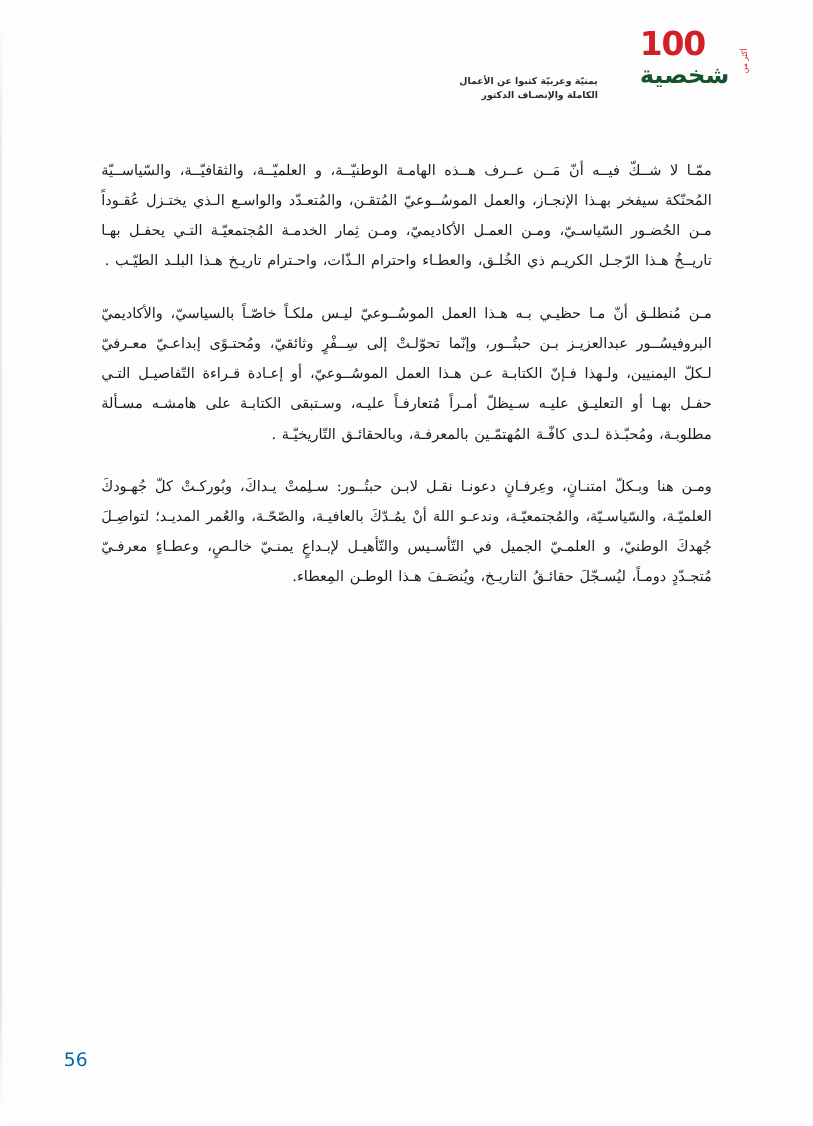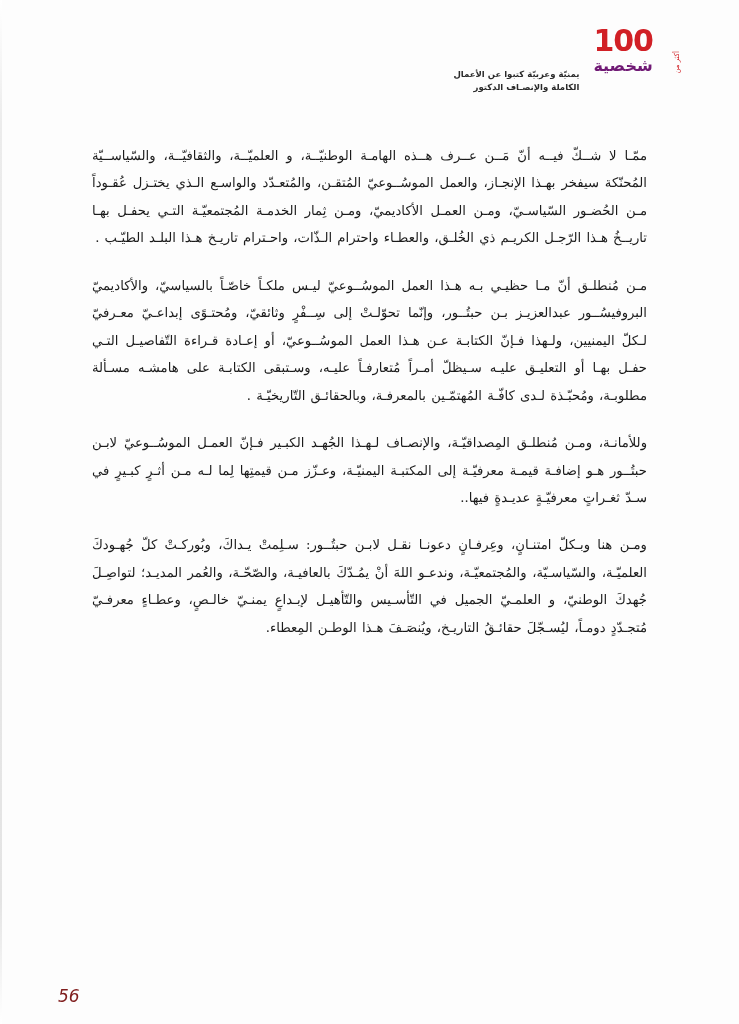--- a/index.html
+++ b/index.html
@@ -31,44 +31,45 @@
     height: 72px;
     display: flex;
     flex-direction: row;
     justify-content: flex-start;
     align-items: flex-start;
   }
 
   .logo-wrap {
     display: flex;
     flex-direction: row-reverse;
-    align-items: flex-end;
-    gap: 20px;
+    align-items: center;
+    gap: 10px;
+    margin-left: 24px;
   }
 
   .logo-stack {
     display: flex;
     flex-direction: column;
     align-items: flex-end;
     line-height: 1;
   }
 
   .logo-num {
     font-family: "DejaVu Sans", "Liberation Sans", sans-serif;
     font-weight: bold;
     font-size: 30px;
     color: #d12026;
     letter-spacing: -1px;
   }
 
   .logo-word {
     font-family: "DejaVu Sans", "Liberation Sans", sans-serif;
     font-weight: bold;
-    font-size: 16px;
-    color: #701a75;
+    font-size: 22px;
+    color: #14532d;
     margin-top: 2px;
   }
 
   .logo-side {
     font-family: "DejaVu Sans", "Liberation Sans", sans-serif;
     font-size: 7px;
     color: #d12026;
     writing-mode: vertical-rl;
     transform: rotate(180deg);
     margin-top: 4px;
@@ -107,26 +108,25 @@
     word-spacing: 1px;
   }
 
   .para:last-child {
     margin-bottom: 0;
   }
 
   
   .page-number {
     position: absolute;
-    bottom: 18px;
+    bottom: 50px;
     left: 58px;
     font-family: "DejaVu Sans", "Liberation Sans", sans-serif;
     font-size: 17px;
-    color: #7f1d1d;
-    font-style: italic;
+    color: #0369a1;
   }
 
   .edge-line {
     position: absolute;
     top: 0;
     bottom: 0;
     left: 0;
     width: 2px;
     background: linear-gradient(to bottom, #ffffff, #ececec 12%, #e4e4e4 88%, #ffffff);
   }
@@ -148,19 +148,18 @@
     </div>
     <div class="header-sub">
       <div>يمنيّة وعربيّة كتبوا عن الأعمال</div>
       <div>الكاملة والإنصـاف الدكتور</div>
     </div>
   </div>
 
   <div class="content">
     <p class="para">ممّـا لا شــكّ فيــه أنّ مَــن عــرف هــذه الهامـة الوطنيّــة، و العلميّــة، والثقافيّــة، والسّياســيّة المُحنّكة سيفخر بهـذا الإنجـاز، والعمل الموسُــوعيّ المُتقـن، والمُتعـدّد والواسـع الـذي يختـزل عُقـوداً مـن الحُضـور السّياسـيّ، ومـن العمـل الأكاديميّ، ومـن ثِمار الخدمـة المُجتمعيّـة التـي يحفـل بهـا تاريــخُ هـذا الرّجـل الكريـم ذي الخُلـق، والعطـاء واحترام الـذّات، واحـترام تاريـخ هـذا البلـد الطيّـب .</p>
     <p class="para">مـن مُنطلـق أنّ مـا حظيـي بـه هـذا العمل الموسُــوعيّ ليـس ملكـاً خاصّـاً بالسياسيّ، والأكاديميّ البروفيسُــور عبدالعزيـز بـن حبتُــور، وإنّما تحوّلـتْ إلى سِــفْرٍ وثائقيّ، ومُحتـوًى إبداعـيّ معـرفيّ لـكلّ اليمنيين، ولـهذا فـإنّ الكتابـة عـن هـذا العمل الموسُــوعيّ، أو إعـادة قـراءة التّفاصيـل التـي حفـل بهـا أو التعليـق عليـه سـيظلّ أمـراً مُتعارفـاً عليـه، وسـتبقى الكتابـة على هامشـه مسـألة مطلوبـة، ومُحبّـذة لـدى كافّـة المُهتمّـين بالمعرفـة، وبالحقائـق التّاريخيّـة .</p>
-    <p class="para">وللأمانـة، ومـن مُنطلـق المِصداقيّـة، والإنصـاف لـهـذا الجُهـد الكبـير فـإنّ العمـل الموسُــوعيّ لابـن حبتُــور هـو إضافـة قيمـة معرفيّـة إلى المكتبـة اليمنيّـة، وعـزّز مـن قيمتِها لِما لـه مـن أثـرٍ كبـيرٍ في سـدّ ثغـراتٍ معرفيّـةٍ عديـدةٍ فيها..</p>
     <p class="para">ومـن هنا وبـكلّ امتنـانٍ، وعِرفـانٍ دعونـا نقـل لابـن حبتُــور: سـلِمتْ يـداكَ، وبُوركـتْ كلّ جُهـودكَ العلميّـة، والسّياسـيّة، والمُجتمعيّـة، وندعـو اللهَ أنْ يمُـدّكَ بالعافيـة، والصّحّـة، والعُمر المديـد؛ لتواصِـلَ جُهدكَ الوطنيّ، و العلمـيّ الجميل في التّأسـيس والتّأهيـل لإبـداعٍ يمنـيّ خالـصٍ، وعطـاءٍ معرفـيّ مُتجـدّدٍ دومـاً، ليُسـجّلَ حقائـقُ التاريـخ، ويُنصَـفَ هـذا الوطـن المِعطاء.</p>
   </div>
 
   <div class="page-number">56</div>
 
 </div>
 
 </body></html>

